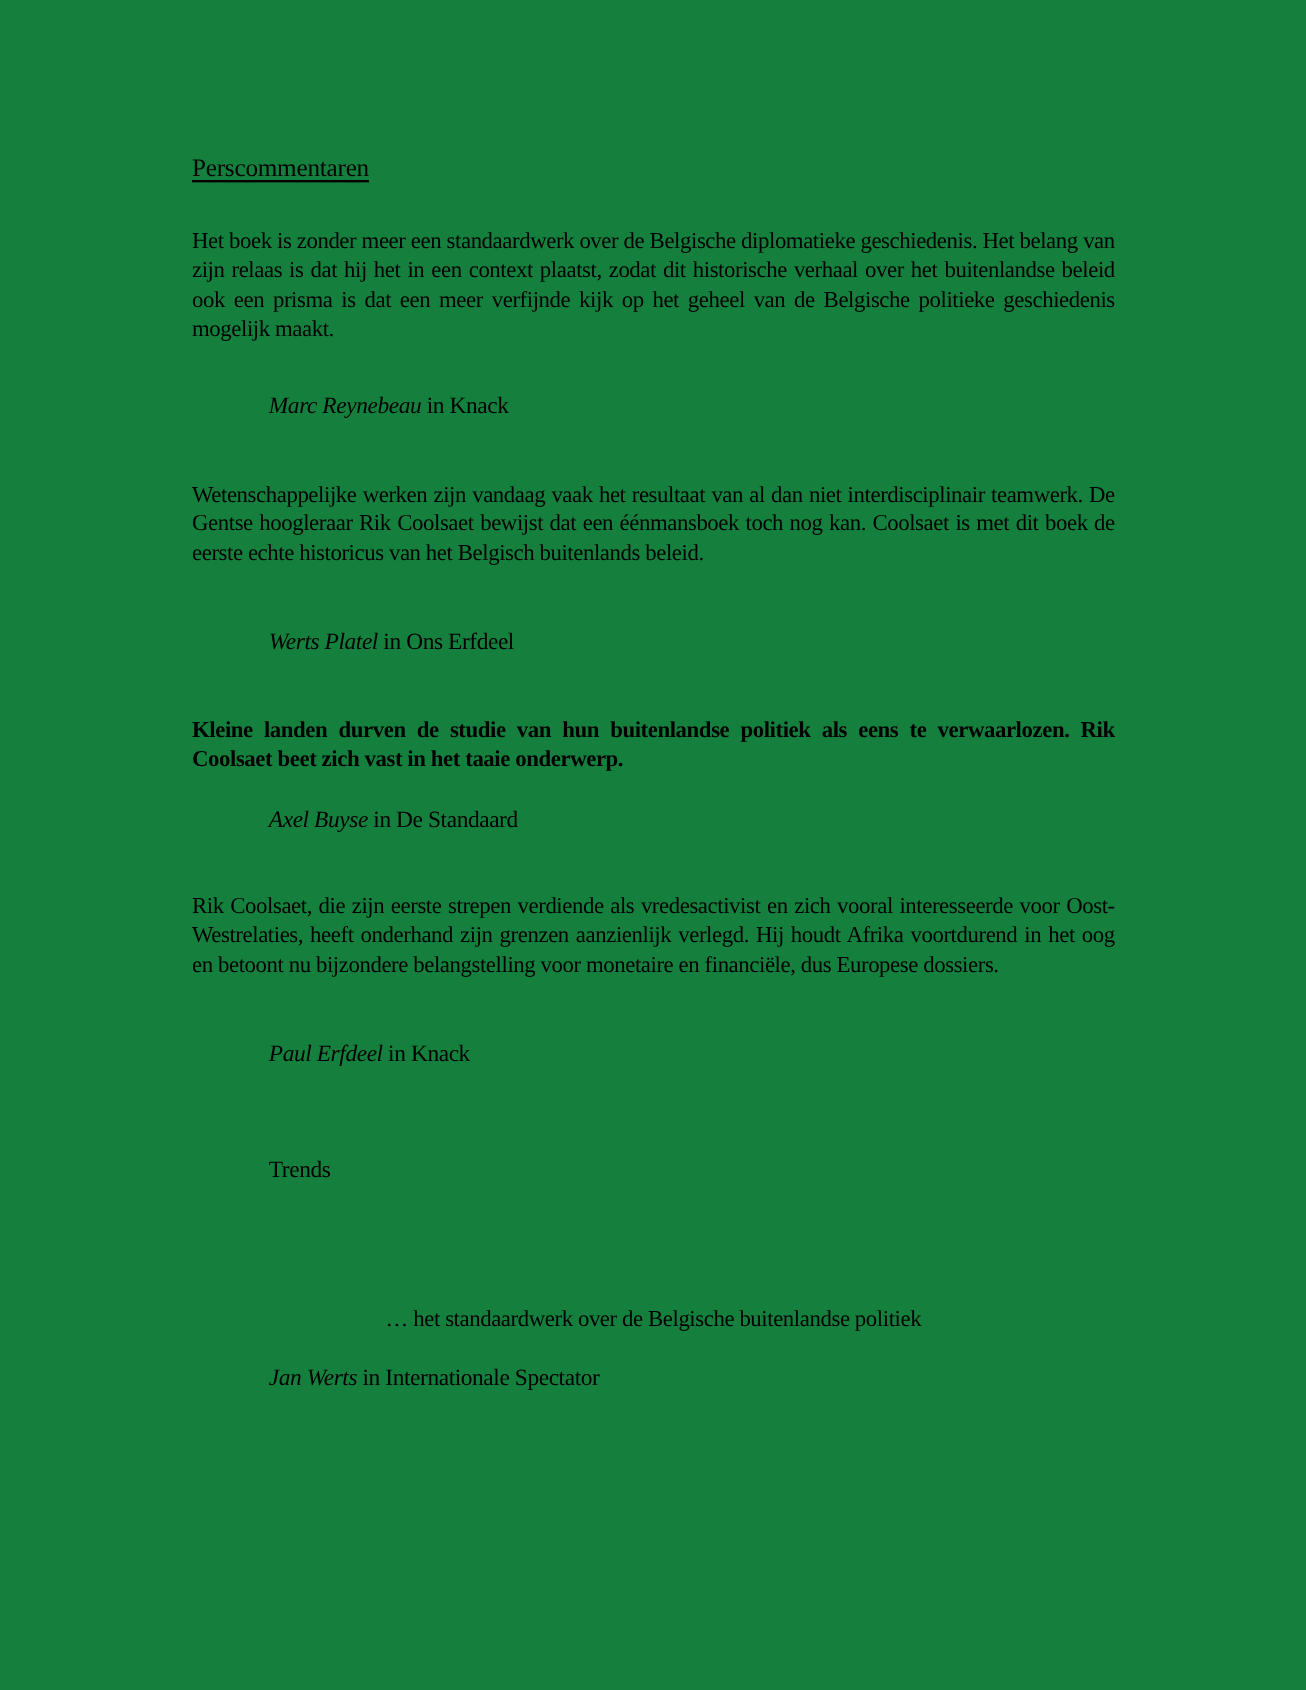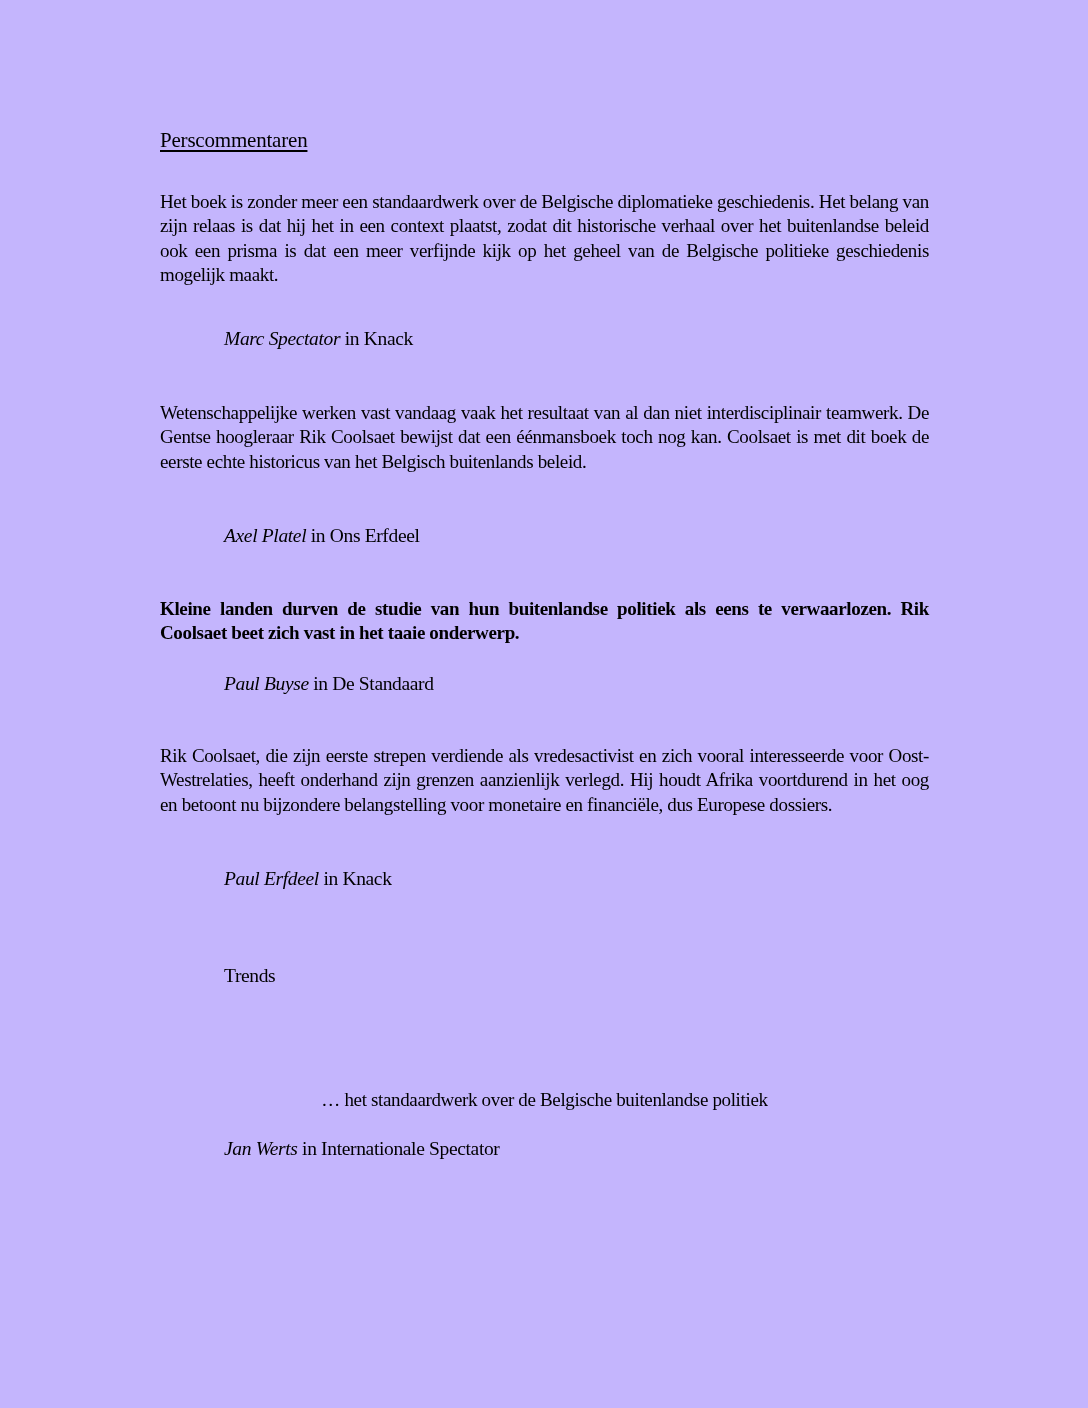--- a/index.html
+++ b/index.html
@@ -1,45 +1,45 @@
 <!DOCTYPE html>
 <html><head>
   <meta charset="utf-8">
   <style>
     html, body { margin: 0; padding: 0; background: #ffffff; }
     body { width: 1088px; height: 1408px; position: relative; overflow: hidden;
            font-family: "Liberation Serif", "DejaVu Serif", serif; color: #000; }
-    .page { position: absolute; left: 0; top: 0; width: 1088px; height: 1408px; background: #c4b5fd; }
+    .page { position: absolute; left: 0; top: 0; width: 1088px; height: 1408px; background: #15803d; }
     .title { position: absolute; left: 160px; top: 128px; font-size: 21px; text-decoration: underline;
              text-underline-offset: 3px; letter-spacing: -0.2px; }
     .quote { position: absolute; left: 160px; width: 769px; font-size: 19px; line-height: 24.3px;
              text-align: justify; letter-spacing: -0.35px; }
     .quote.last-left { text-align: center; }
     .attr { position: absolute; left: 224px; font-size: 19.5px; line-height: 24px; letter-spacing: -0.35px; }
     .attr .author { font-style: italic; }
   </style>
 </head>
 <body>
 
 <div class="page">
   <div class="title">Perscommentaren</div>
 
   <p class="quote" style="top:190px;margin:0;">Het boek is zonder meer een standaardwerk over de Belgische diplomatieke geschiedenis. Het belang van zijn relaas is dat hij het in een context plaatst, zodat dit historische verhaal over het buitenlandse beleid ook een prisma is dat een meer verfijnde kijk op het geheel van de Belgische politieke geschiedenis mogelijk maakt.</p>
   <div class="attr" style="top:327px;">
-    <span class="author">Marc Spectator</span><span> in Knack</span>
+    <span class="author">Marc Reynebeau</span><span> in Knack</span>
   </div>
 
-  <p class="quote" style="top:401px;margin:0;">Wetenschappelijke werken vast vandaag vaak het resultaat van al dan niet interdisciplinair teamwerk. De Gentse hoogleraar Rik Coolsaet bewijst dat een éénmansboek toch nog kan. Coolsaet is met dit boek de eerste echte historicus van het Belgisch buitenlands beleid.</p>
+  <p class="quote" style="top:401px;margin:0;">Wetenschappelijke werken zijn vandaag vaak het resultaat van al dan niet interdisciplinair teamwerk. De Gentse hoogleraar Rik Coolsaet bewijst dat een éénmansboek toch nog kan. Coolsaet is met dit boek de eerste echte historicus van het Belgisch buitenlands beleid.</p>
   <div class="attr" style="top:524px;">
-    <span class="author">Axel Platel</span><span> in Ons Erfdeel</span>
+    <span class="author">Werts Platel</span><span> in Ons Erfdeel</span>
   </div>
 
   <p class="quote" style="top:597px;margin:0;font-weight:bold;">Kleine landen durven de studie van hun buitenlandse politiek als eens te verwaarlozen. Rik Coolsaet beet zich vast in het taaie onderwerp.</p>
   <div class="attr" style="top:672px;">
-    <span class="author">Paul Buyse</span><span> in De Standaard</span>
+    <span class="author">Axel Buyse</span><span> in De Standaard</span>
   </div>
 
   <p class="quote" style="top:744px;margin:0;">Rik Coolsaet, die zijn eerste strepen verdiende als vredesactivist en zich vooral interesseerde voor Oost-Westrelaties, heeft onderhand zijn grenzen aanzienlijk verlegd. Hij houdt Afrika voortdurend in het oog en betoont nu bijzondere belangstelling voor monetaire en financiële, dus Europese dossiers.</p>
   <div class="attr" style="top:867px;">
     <span class="author">Paul Erfdeel</span><span> in Knack</span>
   </div>
 
   <div class="attr" style="top:964px;">
     <span class="author"></span><span>Trends</span>
   </div>

